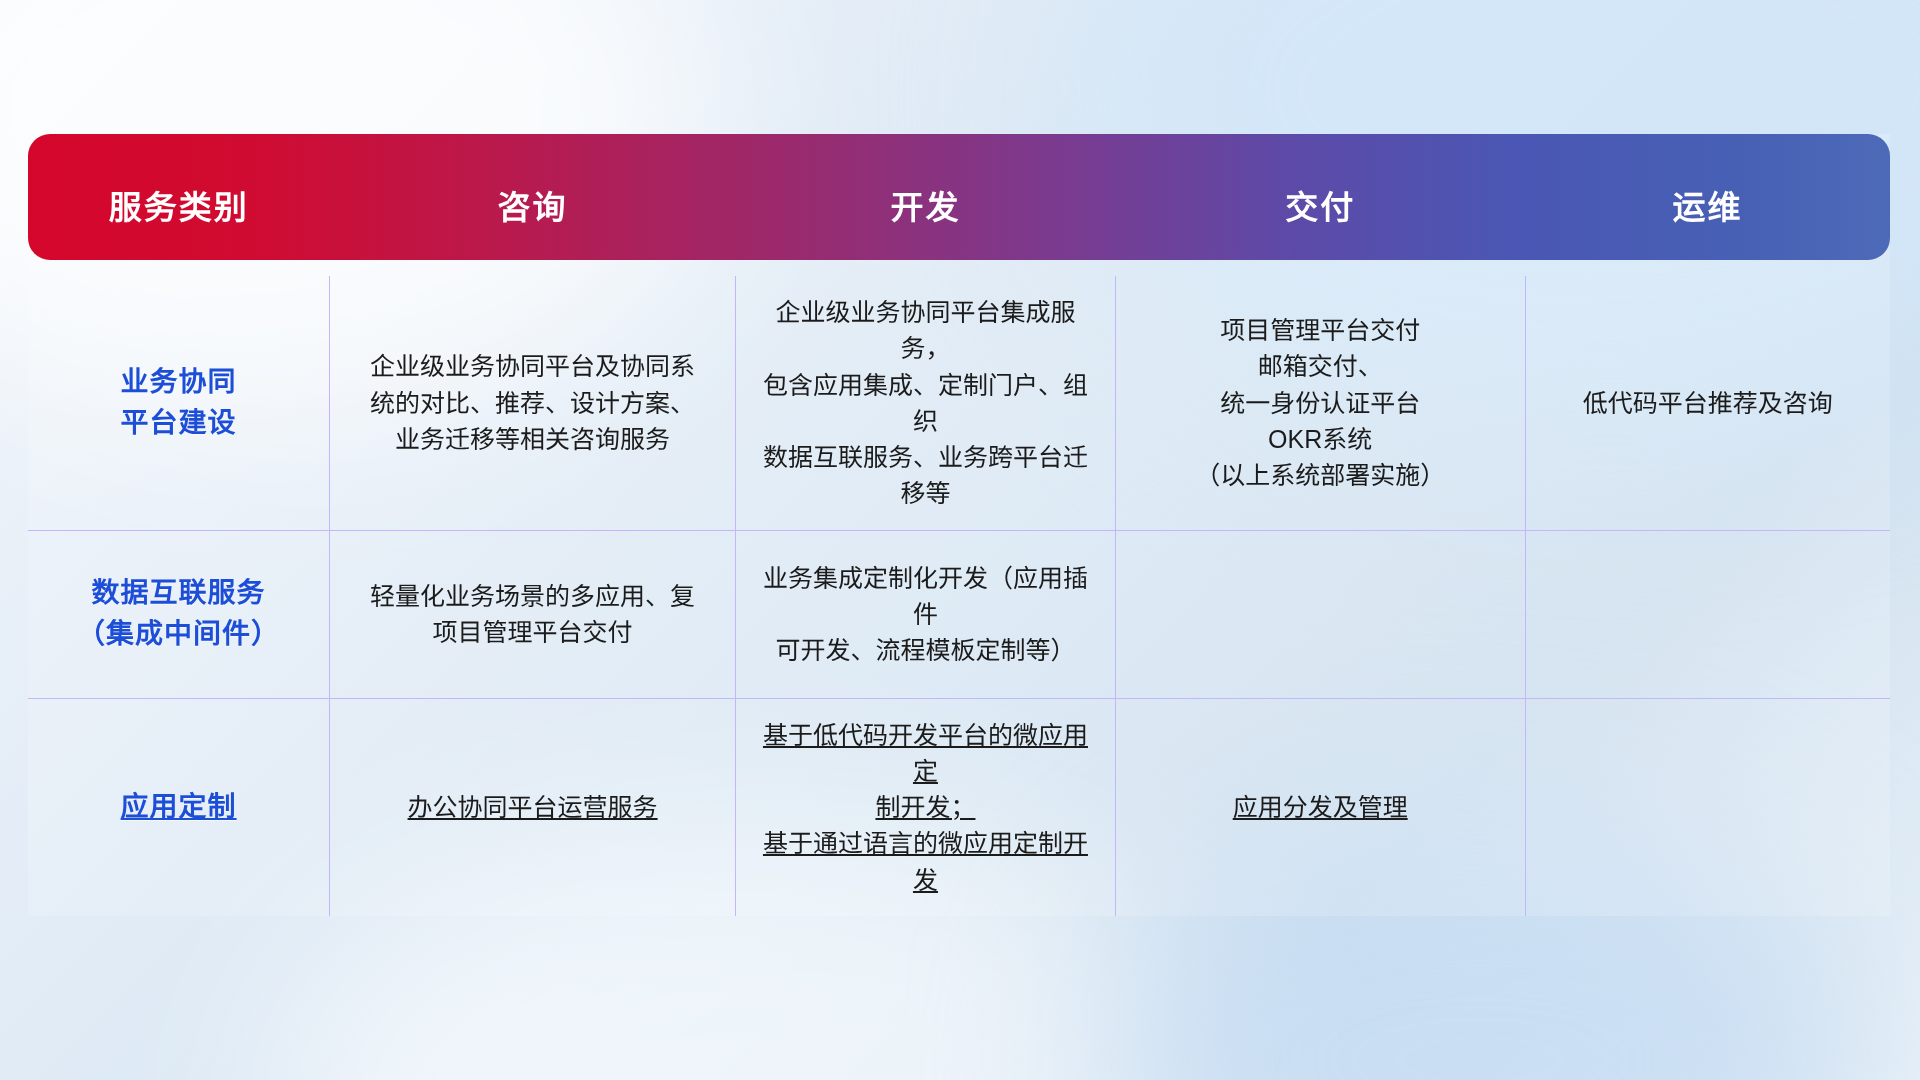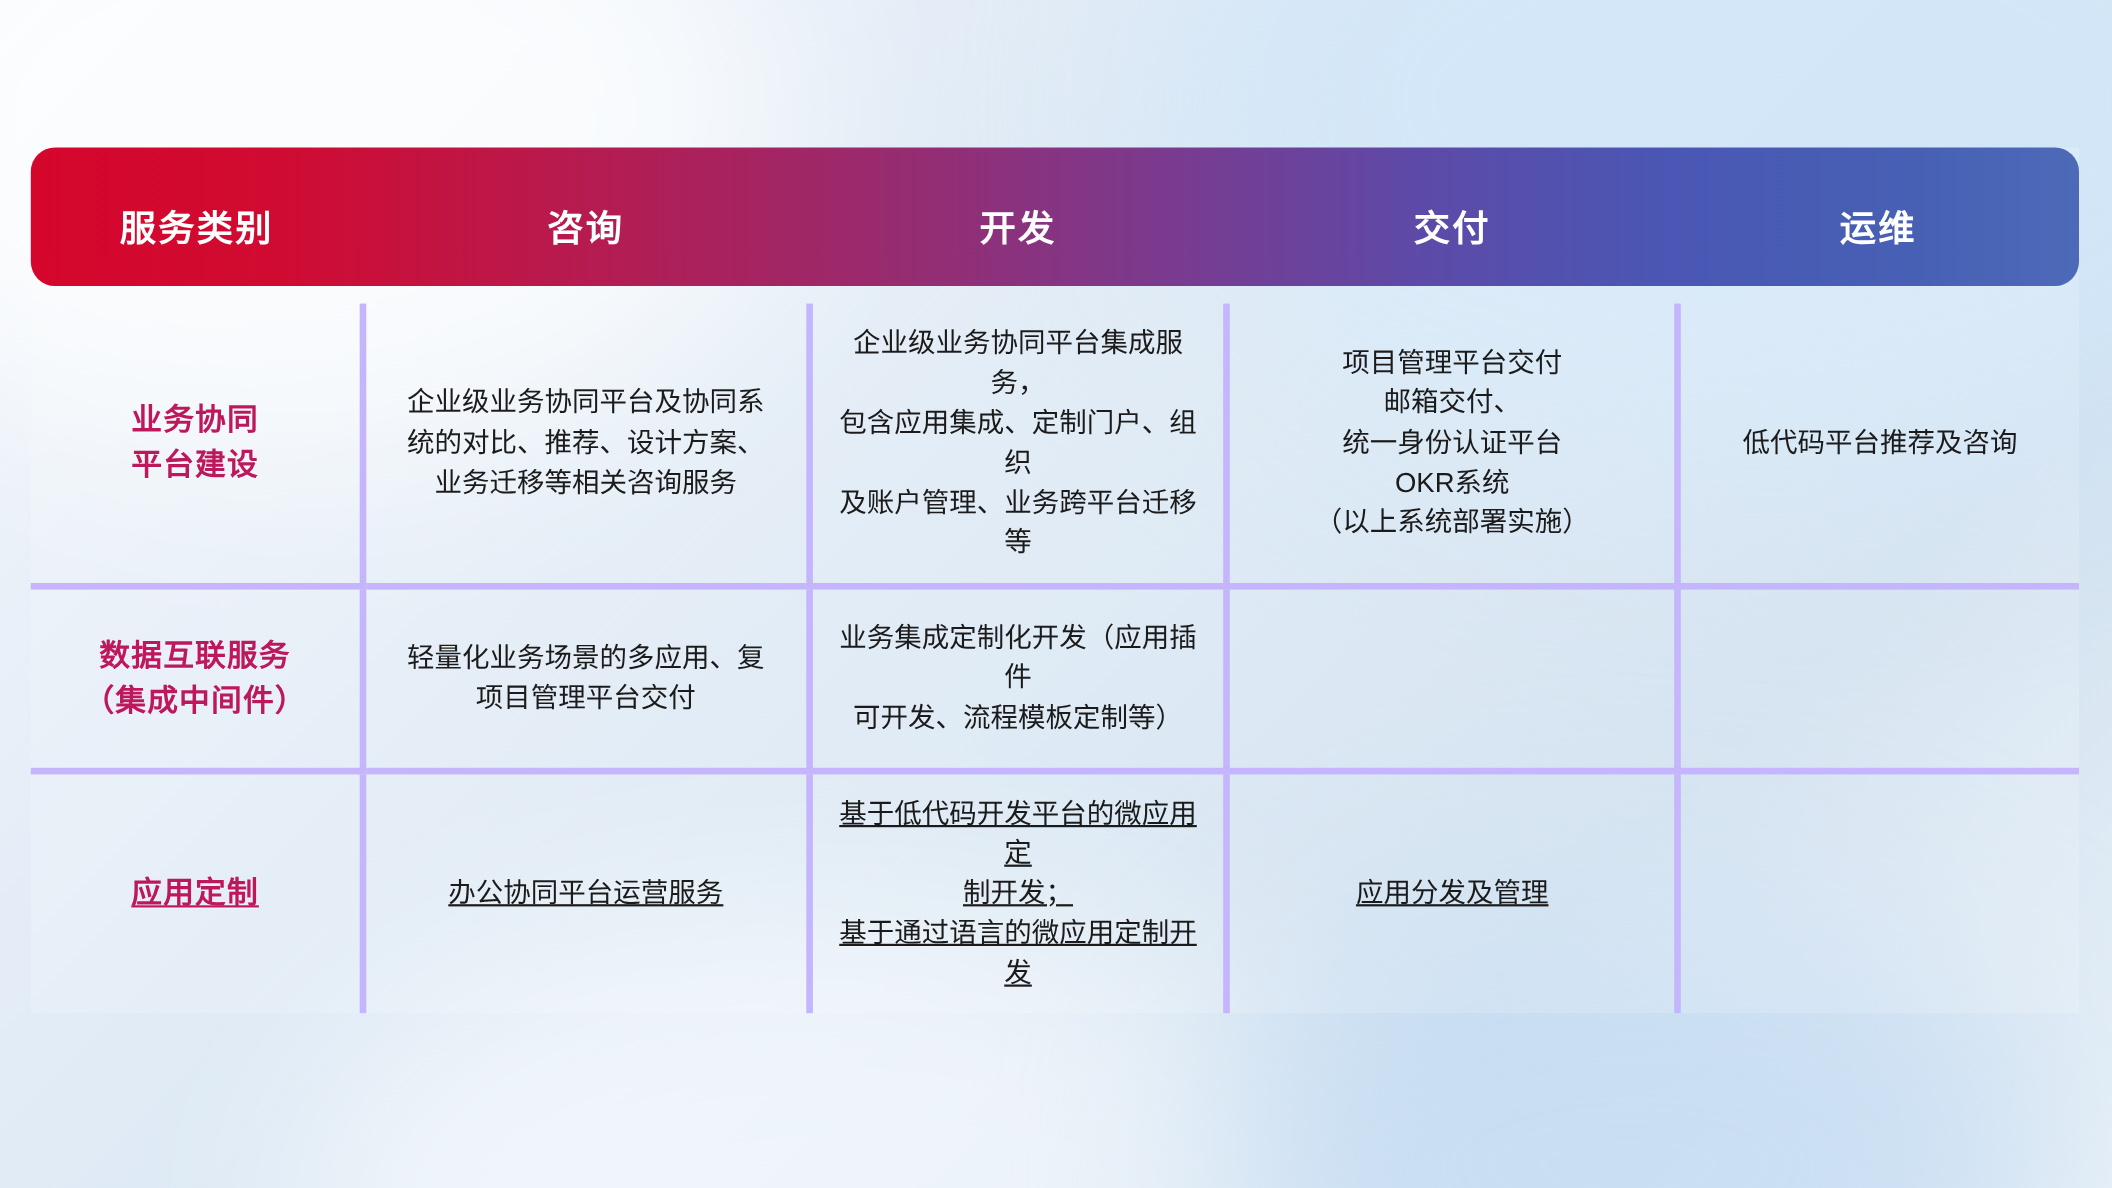--- a/index.html
+++ b/index.html
@@ -70,31 +70,31 @@
         #7b3a8e 55%,
         #5d4aa8 68%,
         #4a57b4 80%,
         #4760b4 92%,
         #4d6ab8 100%);
     z-index: 0;
   }
   thead, tbody { position: relative; z-index: 1; }
 
   tbody td {
-    border: 6px solid #c4b5fd;
+    border: 1px solid #c4b5fd;
     vertical-align: middle;
     font-size: 25px;
     color: #1b1b1b;
     line-height: 1.45;
     text-align: center;
     padding: 18px 16px;
   }
   tbody tr td:first-child {
     border-left: none;
-    color: #be185d;
+    color: #1d4ed8;
     font-weight: bold;
     font-size: 28px;
     letter-spacing: 1px;
     text-shadow: 0 1px 0 rgba(255,255,255,0.6);
   }
   tbody tr td:last-child {
     border-right: none;
   }
   tbody tr:last-child td {
     border-bottom: none;
@@ -145,21 +145,21 @@
     </thead>
     <tbody>
       <tr class="row-1">
         <td class="cell-text">业务协同
 平台建设</td>
         <td class="cell-text">企业级业务协同平台及协同系
 统的对比、推荐、设计方案、
 业务迁移等相关咨询服务</td>
         <td class="cell-text">企业级业务协同平台集成服务，
 包含应用集成、定制门户、组织
-及账户管理、业务跨平台迁移等</td>
+数据互联服务、业务跨平台迁移等</td>
         <td class="cell-text">项目管理平台交付
 邮箱交付、
 统一身份认证平台
 OKR系统
 （以上系统部署实施）</td>
         <td class="cell-text">低代码平台推荐及咨询</td>
       </tr>
       <tr class="row-2">
         <td class="cell-text">数据互联服务
 （集成中间件）</td>

